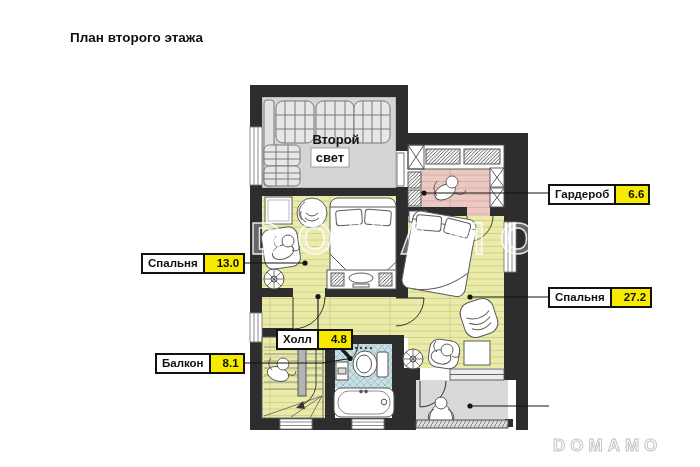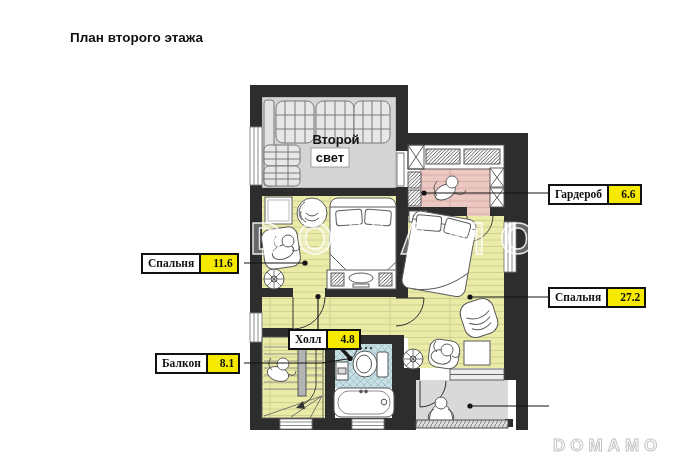--- a/index.html
+++ b/index.html
@@ -1,21 +1,21 @@
 <!DOCTYPE html>
 <html><head>
 <meta charset="utf-8">
 <style>
   html,body{margin:0;padding:0;background:#fff;}
   #stage{position:relative;width:700px;height:467px;background:#fff;overflow:hidden;
          font-family:"Liberation Sans", sans-serif;}
   #plan-svg{position:absolute;left:0;top:0;}
   .page-title{position:absolute;left:70px;top:30px;font-size:13.5px;font-weight:bold;color:#111;}
   .callout{position:absolute;display:flex;align-items:center;background:#fff;
-           border:2px solid #111;font-size:11.5px;font-weight:bold;color:#111;line-height:1;font-family:Liberation Serif, serif;}
+           border:2px solid #111;font-size:11.5px;font-weight:bold;color:#111;line-height:1;}
   .callout .nm{padding:3px 5px 2px 5px;white-space:nowrap;}
   .callout .ar{background:#f5ea00;border-left:2px solid #111;padding:3px 4px 2px 12px;white-space:nowrap;}
   .wm-center{position:absolute;left:250px;top:213px;font-size:45px;font-weight:bold;
              letter-spacing:15px;color:rgba(255,255,255,0.28);
              -webkit-text-stroke:1.4px rgba(255,255,255,0.85);white-space:nowrap;}
   .wm-corner{position:absolute;left:553px;top:436px;font-size:17px;font-weight:bold;
              letter-spacing:5px;color:rgba(255,255,255,0.1);
              -webkit-text-stroke:1px #c3c3c3;white-space:nowrap;}
 </style>
 </head>
@@ -293,27 +293,27 @@
       <circle cx="470" cy="406" r="2.6" fill="#141414" stroke="none"></circle>
     </g>
   </svg>
 
   <div class="callout" style="left:548px;top:184px">
     <span class="nm">Гардероб</span>
     <span class="ar">6.6</span>
   </div>
   <div class="callout" style="left:141px;top:253px">
     <span class="nm">Спальня</span>
-    <span class="ar">11.6</span>
+    <span class="ar">13.0</span>
   </div>
   <div class="callout" style="left:548px;top:287px">
     <span class="nm">Спальня</span>
     <span class="ar">27.2</span>
   </div>
-  <div class="callout" style="left:288px;top:329px">
+  <div class="callout" style="left:276px;top:329px">
     <span class="nm">Холл</span>
     <span class="ar">4.8</span>
   </div>
   <div class="callout" style="left:155px;top:353px">
     <span class="nm">Балкон</span>
     <span class="ar">8.1</span>
   </div>
 
   <div class="wm-center">DOMAMO</div>
   <div class="wm-corner">DOMAMO</div>

